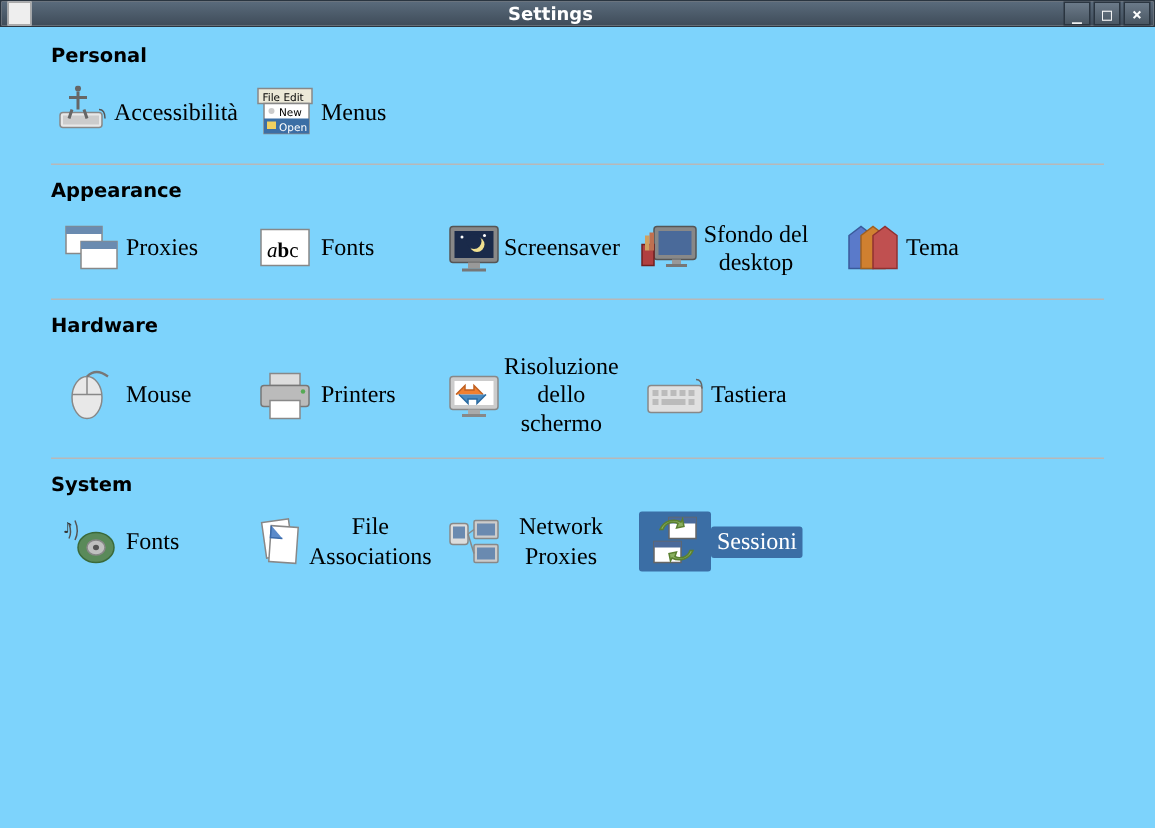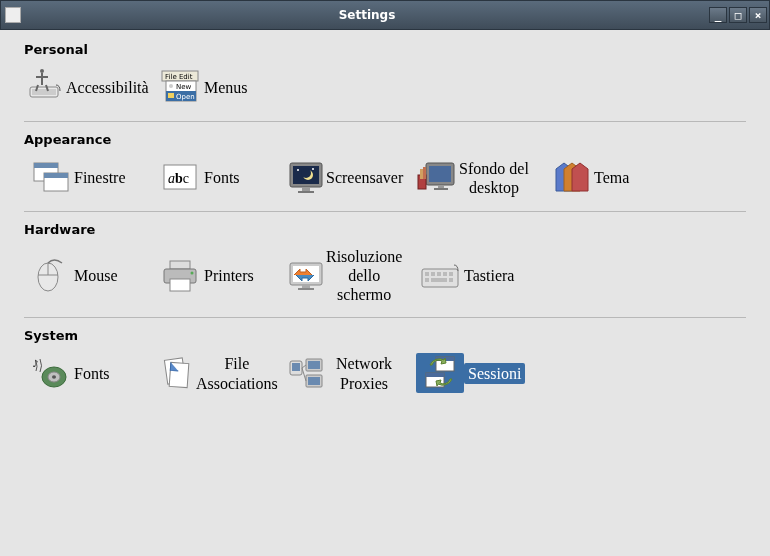--- a/index.html
+++ b/index.html
@@ -5,21 +5,21 @@
 * { box-sizing: border-box; margin: 0; padding: 0; }
 body {
   font-family: "DejaVu Sans", Arial, sans-serif;
   font-size: 12px;
   background: #ffffff;
   width: 770px;
   height: 556px;
   overflow: hidden;
 }
 .titlebar {
-  height: 30px;
+  height: 18px;
   background: linear-gradient(to bottom, #5a6b7c, #3f4c59);
   display: flex;
   align-items: center;
   color: #fff;
   font-weight: bold;
   font-size: 12px;
   border: 1px solid #2a3540;
 }
 .titlebar-icon {
   width: 16px; height: 16px;
@@ -32,24 +32,24 @@
 .tb-btn {
   width: 18px; height: 16px;
   background: linear-gradient(#6b7a89,#4a5763);
   border: 1px solid #2a3540;
   color: #fff;
   display: flex; align-items: center; justify-content: center;
   font-size: 11px; font-family: monospace;
   cursor: pointer;
 }
 .content {
-  padding: 12px 24px;
+  padding: 12px 34px;
   height: calc(100% - 22px);
   overflow: auto;
-  background: #e5e5e5;
+  background: #7dd3fc;
 }
 .section { margin-bottom: 8px; }
 .section-header {
   font-weight: bold;
   font-size: 13px;
   margin-bottom: 6px;
   color: #000;
 }
 .grid {
   display: flex;
@@ -146,21 +146,21 @@
       <div class="grid">
         <div class="item">
           <div class="icon">
             <svg width="40" height="36" viewBox="0 0 40 36">
               <rect x="4" y="4" width="24" height="18" fill="#fff" stroke="#888"></rect>
               <rect x="4" y="4" width="24" height="5" fill="#6a8bb0"></rect>
               <rect x="14" y="14" width="24" height="18" fill="#fff" stroke="#888"></rect>
               <rect x="14" y="14" width="24" height="5" fill="#6a8bb0"></rect>
             </svg>
           </div>
-          <div class="label">Finestre</div>
+          <div class="label">Proxies</div>
         </div>
         <div class="item">
           <div class="icon">
             <svg width="40" height="36" viewBox="0 0 40 36">
               <rect x="4" y="6" width="32" height="24" fill="#fff" stroke="#888"></rect>
               <text x="8" y="24" font-size="14" font-family="serif" fill="#000"><tspan font-style="italic">a</tspan><tspan font-weight="bold">b</tspan><tspan>c</tspan></text>
             </svg>
           </div>
           <div class="label">Fonts</div>
         </div>

